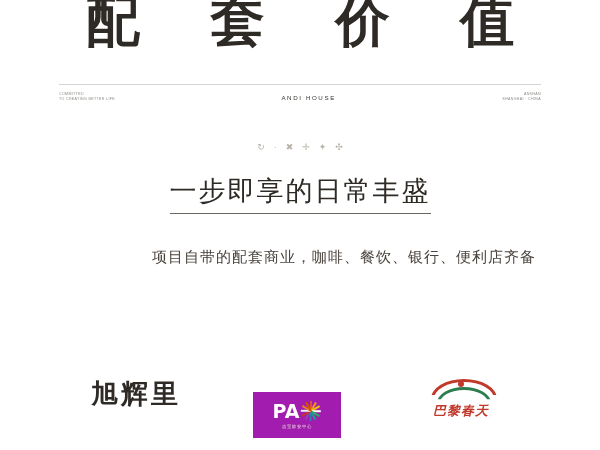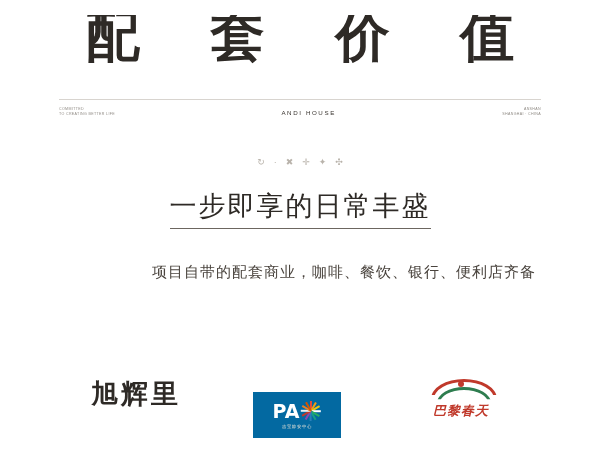--- a/index.html
+++ b/index.html
@@ -15,21 +15,20 @@
     overflow: hidden;
     position: relative;
   }
 
   
   .banner {
     width: 600px;
     height: 62px;
     position: relative;
     overflow: hidden;
-    margin-top: 15px;
   }
   .banner-title {
     position: absolute;
     top: -16px;
     left: 0;
     width: 600px;
     text-align: center;
     font-family: "DejaVu Serif", "Liberation Serif", serif;
     font-size: 54px;
     letter-spacing: 26px;
@@ -153,21 +152,21 @@
     font-weight: 700;
     letter-spacing: 3px;
     color: #2e2a26;
     white-space: nowrap;
   }
 
   
   .logo-pa {
     width: 88px;
     height: 46px;
-    background: #0369a1;
+    background: #a21caf;
     display: flex;
     flex-direction: column;
     align-items: center;
     justify-content: center;
     position: relative;
     margin-top: 42px;
   }
   .logo-pa .pa-mark {
     display: flex;
     align-items: center;

